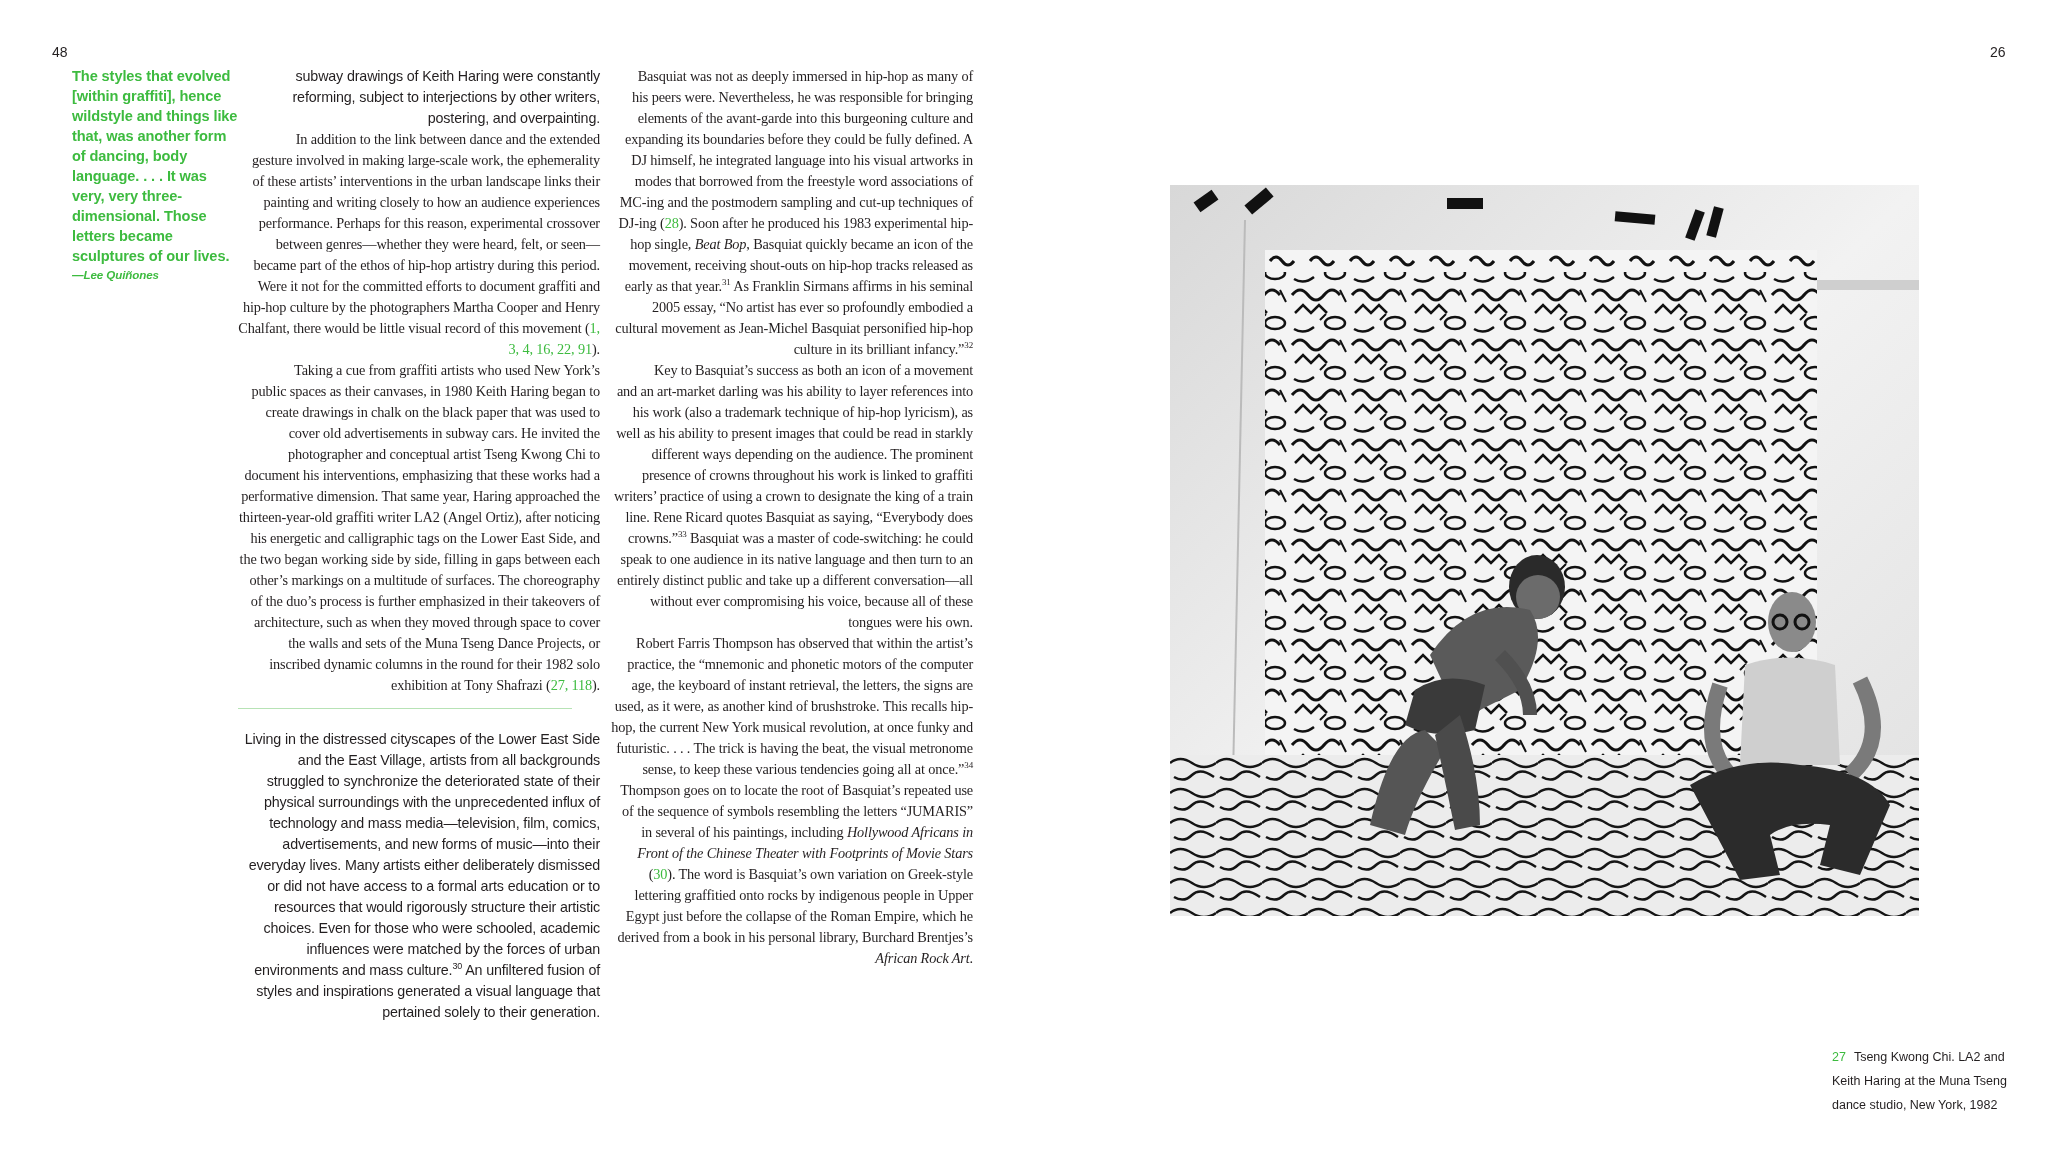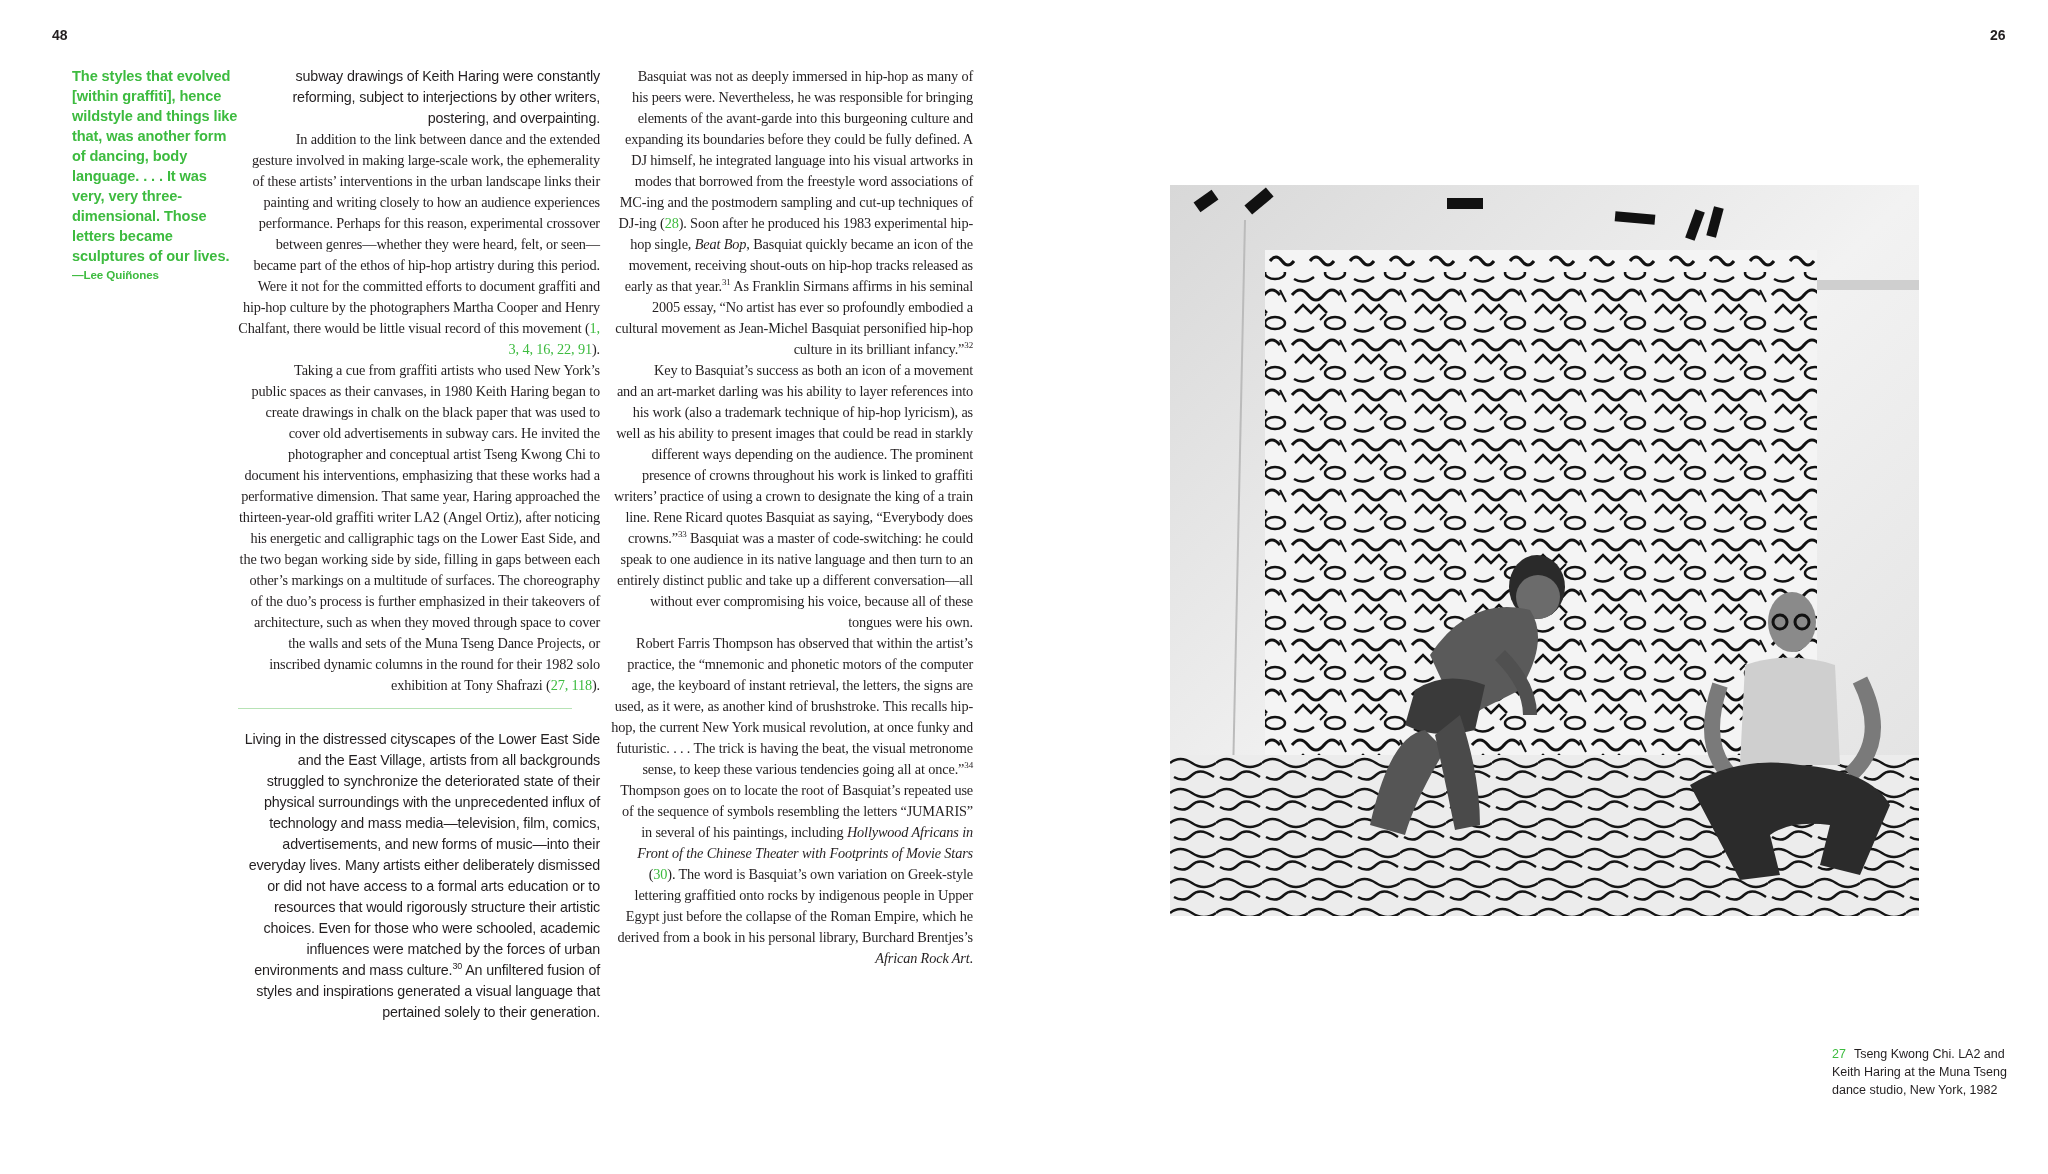--- a/index.html
+++ b/index.html
@@ -1,37 +1,37 @@
 <!DOCTYPE html>
 <html><head>
 <meta charset="utf-8">
 <style>
   html, body { margin:0; padding:0; background:#ffffff; }
   body { width:2048px; height:1174px; position:relative; overflow:hidden;
          font-family:"Liberation Sans", sans-serif; color:#231f20; }
-  .page-num { position:absolute; top:27px; font-size:14px; color:#231f20;font-weight:bold; }
+  .page-num { position:absolute; top:44px; font-size:14px; color:#231f20; }
   #pn-left { left:52px; }
   #pn-right { left:1990px; }
   .pull-quote { position:absolute; left:52px; top:66px; width:168px;
                 font-size:14.6px; line-height:20px; color:#3dbb3f; font-weight:bold;
                 letter-spacing:-0.1px;margin-left:20px; }
-  .pull-quote .attr { display:block; font-size:11.6px; line-height:18px; margin-top:0; }
+  .pull-quote .attr { display:block; font-size:11.6px; line-height:18px; margin-top:0;font-style:italic; }
   .col { position:absolute; top:66px; width:362px; font-size:14.3px; line-height:21px;
          color:#231f20; letter-spacing:-0.15px; }
   #col1 { left:238px; }
   #col2 { left:611px; }
   .col p { margin:0; text-indent:0;text-align:right; }
   .col p.ind { text-indent:24px;font-family:Liberation Serif, serif; }
   .ref { color:#3dbb3f; }
   sup { font-size:9px; line-height:0; vertical-align:super; }
   .divider { height:0; border-top:1.5px solid #b7e3b5; width:334px; margin:12px 0 20px 0; }
   .photo { position:absolute; left:1170px; top:185px; width:749px; height:731px;
            overflow:hidden; background:#e9e9e9; }
   .caption { position:absolute; left:1832px; top:1045px; width:200px; font-size:12.5px;
-             line-height:18px; color:#231f20; }
+             line-height:24px; color:#231f20; }
   .caption .num { color:#3dbb3f; margin-right:8px; }
 </style>
 </head>
 <body>
 
 <div id="pn-left" class="page-num">48</div>
 <div id="pn-right" class="page-num">26</div>
 
 <div class="pull-quote">
   <span>The styles that evolved [within graffiti], hence wildstyle and things like that, was another form of dancing, body language. . . . It was very, very three-dimensional. Those letters became sculptures of our lives.</span>

